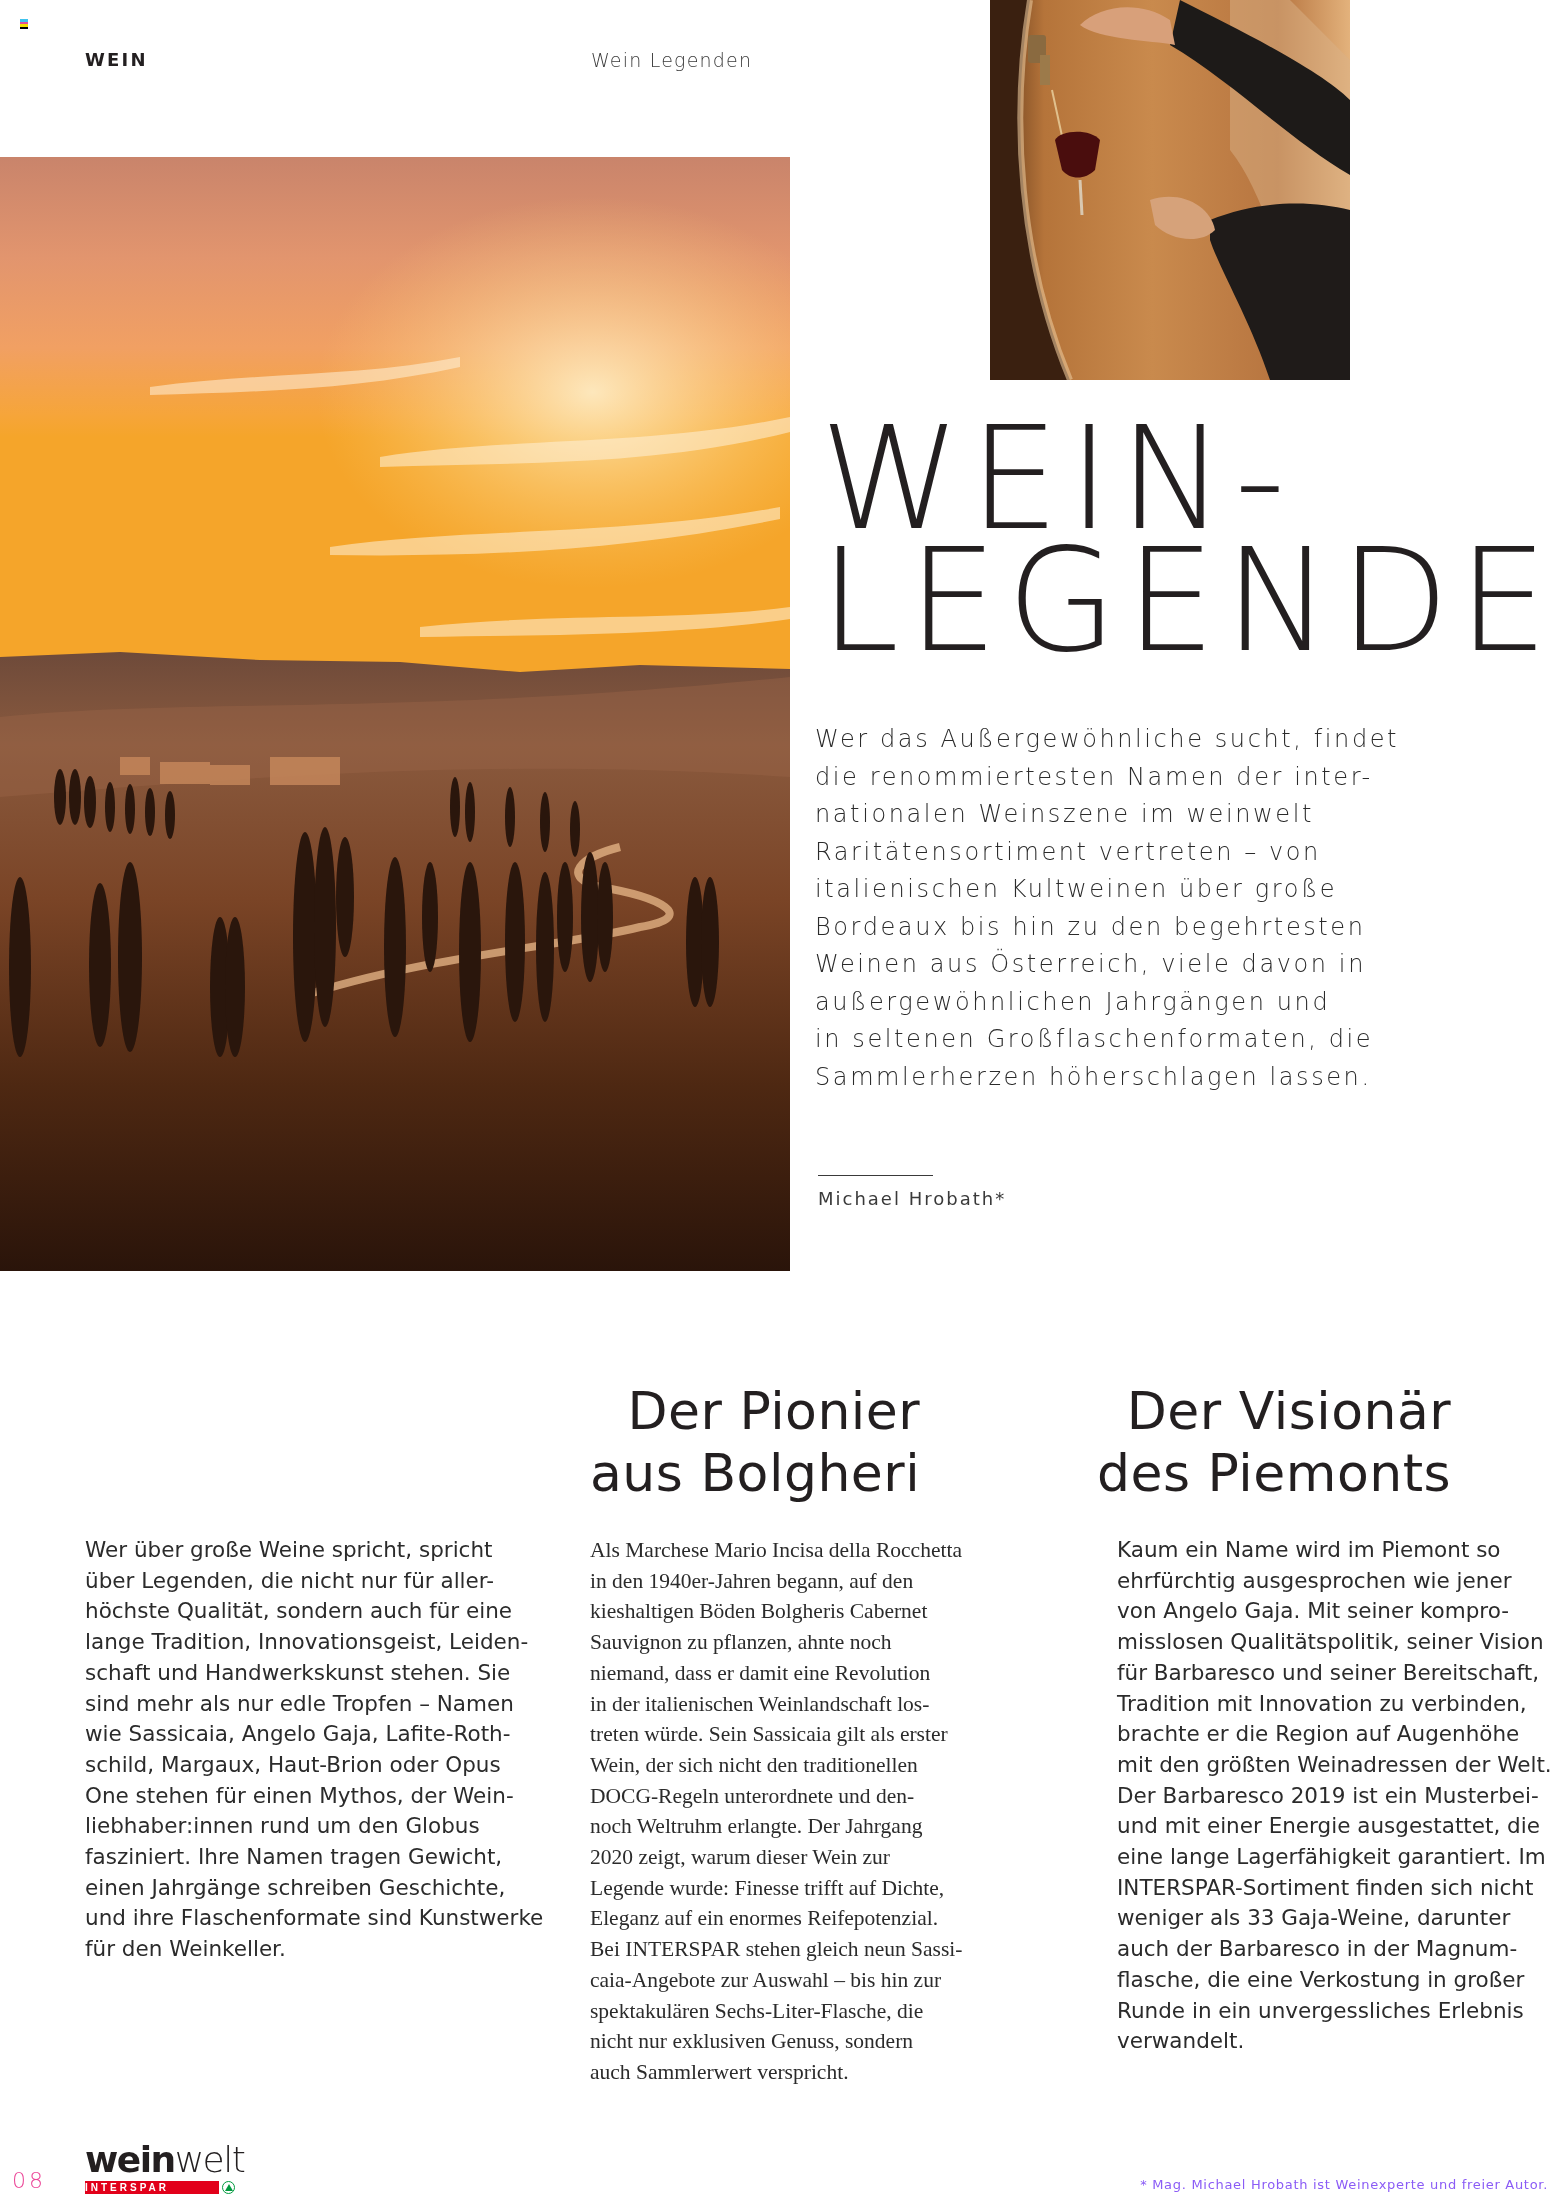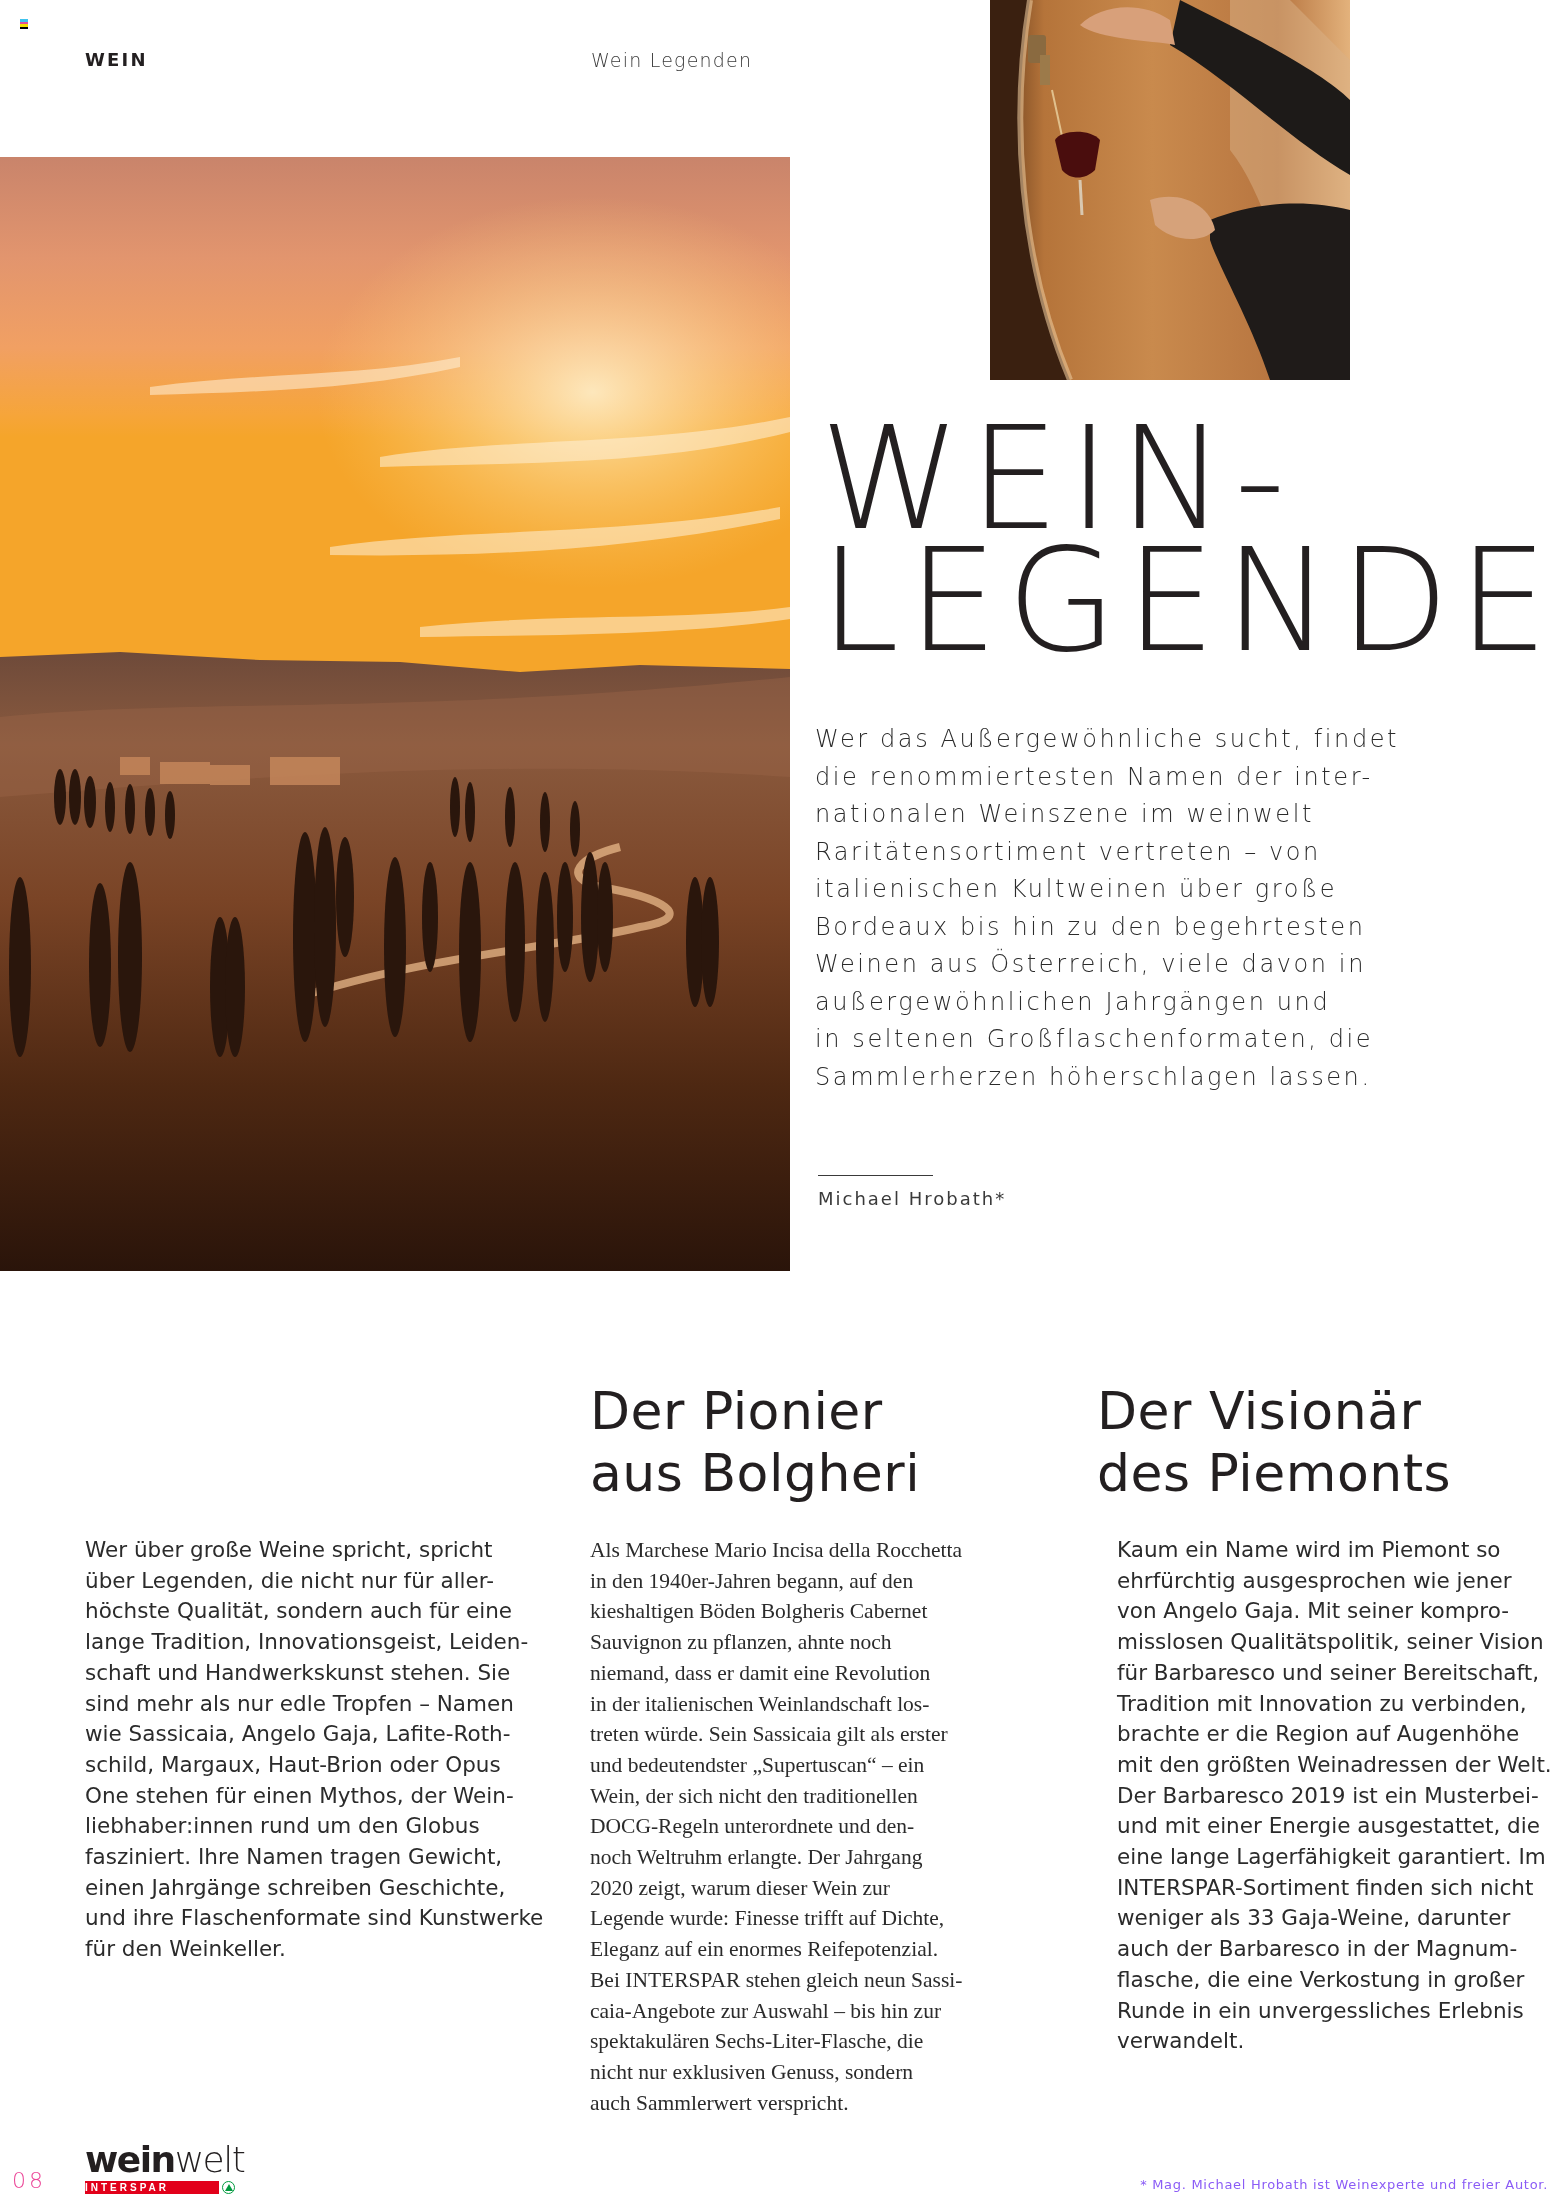--- a/index.html
+++ b/index.html
@@ -27,21 +27,21 @@
   .headline div { display: block; }
 
   
   .intro { left: 815px; top: 721px; width: 710px; font-size: 24px; line-height: 37.5px; letter-spacing: 2.6px; color: #2b2b2b; font-weight: 300; }
   .intro p { margin: 0; white-space: nowrap; }
 
   .author-rule { left: 818px; top: 1175px; width: 115px; height: 0; border-top: 1.5px solid #3a3a3a; }
   .author { left: 818px; top: 1188px; font-size: 18px; letter-spacing: 2px; color: #3a3a3a; }
 
   
-  .col-head { font-size: 52px; line-height: 62px; color: #231f20; font-weight: 400; letter-spacing: 0.5px; white-space: nowrap; }
+  .col-head { font-size: 52px; line-height: 62px; color: #231f20; font-weight: 400; letter-spacing: 0.5px; white-space: nowrap; text-align: right; }
   .col-head div { display: block; }
   .col-body { font-size: 21.5px; line-height: 30.7px; color: #2b2b2b; }
   .col-body p { margin: 0; white-space: nowrap; }
 
   .col1 { left: 85px; top: 1535px; width: 460px; }
   .col2-head { left: 590px; top: 1380px; }
   .col2 { left: 590px; top: 1535px; width: 460px; font-family: Liberation Serif, serif; }
   .col3-head { left: 1097px; top: 1380px; }
   .col3 { left: 1097px; top: 1535px; width: 450px; margin-left: 20px; }
 
@@ -212,21 +212,20 @@
   <div>aus Bolgheri</div>
 </div>
 <div class="abs col-body col2">
   <p>Als Marchese Mario Incisa della Rocchetta</p>
   <p>in den 1940er-Jahren begann, auf den</p>
   <p>kieshaltigen Böden Bolgheris Cabernet</p>
   <p>Sauvignon zu pflanzen, ahnte noch</p>
   <p>niemand, dass er damit eine Revolution</p>
   <p>in der italienischen Weinlandschaft los-</p>
   <p>treten würde. Sein Sassicaia gilt als erster</p>
-  <p>und bedeutendster „Supertuscan“ – ein</p>
   <p>Wein, der sich nicht den traditionellen</p>
   <p>DOCG-Regeln unterordnete und den-</p>
   <p>noch Weltruhm erlangte. Der Jahrgang</p>
   <p>2020 zeigt, warum dieser Wein zur</p>
   <p>Legende wurde: Finesse trifft auf Dichte,</p>
   <p>Eleganz auf ein enormes Reifepotenzial.</p>
   <p>Bei INTERSPAR stehen gleich neun Sassi-</p>
   <p>caia-Angebote zur Auswahl – bis hin zur</p>
   <p>spektakulären Sechs-Liter-Flasche, die</p>
   <p>nicht nur exklusiven Genuss, sondern</p>

